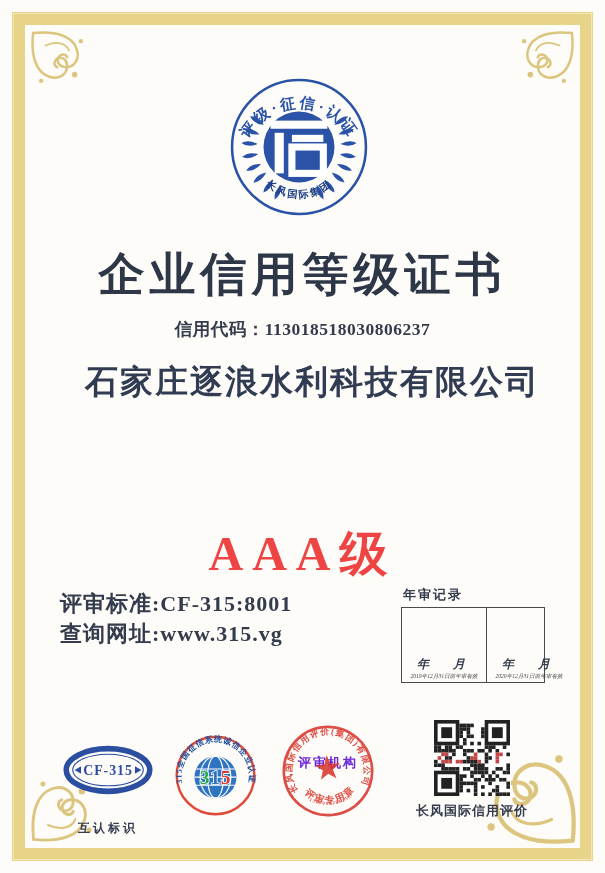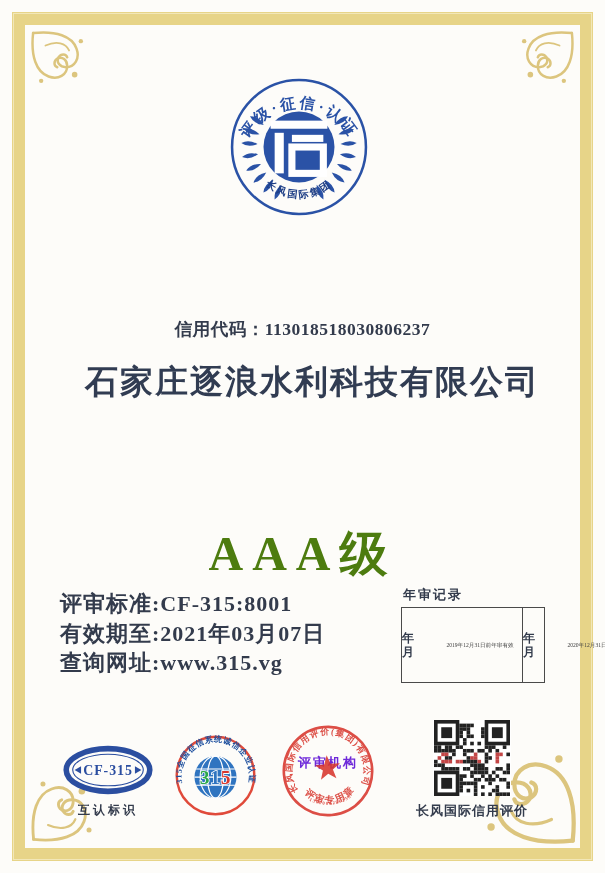--- a/index.html
+++ b/index.html
@@ -19,34 +19,34 @@
     font-size:46px;font-weight:700;letter-spacing:5px;color:#2e3748;}
   .credit{position:absolute;top:317px;left:0;width:100%;text-align:center;
     font-size:17.5px;font-weight:700;letter-spacing:.5px;}
   .company{position:absolute;top:360px;left:0;width:100%;text-align:center;
     font-family:"Liberation Sans","DejaVu Sans",sans-serif;
     font-size:33px;font-weight:700;letter-spacing:2px;color:#313c52;padding-left:10px;}
   .body-par{position:absolute;top:428px;left:56px;width:496px;
     font-size:20px;line-height:31.5px;font-weight:600;text-align:justify;
     text-indent:2em;letter-spacing:.5px;}
   .grade{position:absolute;top:522px;left:0;width:100%;text-align:center;
-    font-size:48px;font-weight:700;letter-spacing:9px;color:#4d7c0f;}
+    font-size:48px;font-weight:700;letter-spacing:9px;color:#ef4444;}
   .details{position:absolute;left:60px;top:589px;list-style:none;margin:0;padding:0;}
   .details li{font-size:22px;font-weight:700;line-height:29.5px;letter-spacing:1px;}
   .review{position:absolute;left:401px;top:586px;width:144px;}
   .review-title{font-size:13px;font-weight:700;letter-spacing:2px;margin:0 0 3px 2px;}
   .review-table{display:flex;border:1px solid #4a4a4a;height:74px;background:transparent;}
-  .review-cell{flex:1;display:flex;justify-content:flex-end;
-    align-items:center;border-right:1px solid #4a4a4a;padding-bottom:1px;}
+  .review-cell{flex:1;display:flex;flex-direction:column;justify-content:flex-end;
+    align-items:center;border-right:1px solid #4a4a4a;padding-bottom:1px;font-style:italic;}
   .review-cell:last-child{border-right:none;}
   .cell-fields{font-size:12px;font-weight:700;letter-spacing:6px;line-height:14px;}
   .cell-note{font-size:7px;transform:scale(.8);transform-origin:center;white-space:nowrap;color:#3c3c3c;}
   .cf315{position:absolute;left:58px;top:744px;width:100px;text-align:center;}
   .cf315 svg{width:96px;height:52px;display:block;margin:0 auto;}
-  .cf315-label{font-size:12px;font-weight:700;letter-spacing:3px;margin-top:6px;}
+  .cf315-label{font-size:12px;font-weight:700;letter-spacing:3px;margin-top:24px;}
   .globe-seal{position:absolute;left:167px;top:727px;width:97px;height:97px;}
   .globe-seal svg{width:100%;height:100%;display:block;}
   .stamp-wrap{position:absolute;left:275px;top:718px;width:106px;height:106px;}
   .agency-label{position:absolute;left:50%;top:36px;transform:translateX(-50%);
     font-size:13px;font-weight:700;letter-spacing:2px;color:#6d28d9;z-index:0;white-space:nowrap;}
   .stamp-wrap svg{position:absolute;inset:0;z-index:1;opacity:.88;transform:rotate(-5deg);}
   .qr{position:absolute;left:433px;top:720px;width:78px;height:76px;background:#fff;}
   .qr svg{display:block;}
   .qr-caption{position:absolute;left:405px;top:802px;width:134px;text-align:center;
     font-size:13px;font-weight:700;letter-spacing:1px;}
@@ -130,27 +130,27 @@
         <rect x="46" y="56" width="9" height="40"></rect>
         <rect x="63" y="58" width="31" height="7"></rect>
         <rect x="63" y="70" width="31" height="26" fill="none" stroke="#ffffff" stroke-width="7"></rect>
       </g>
       <text font-size="10" font-weight="700" fill="#1f3f86" letter-spacing="2">
         <textPath href="#embBottom" startOffset="50%" text-anchor="middle">长风国际集团</textPath>
       </text>
     </svg>
   </div>
 
+  <div class="title">企业信用等级证书</div>
   <div class="credit">信用代码：113018518030806237</div>
   <div class="company">石家庄逐浪水利科技有限公司</div>
   <div class="grade">AAA级</div>
 
   <ul class="details">
     <li>评审标准:CF-315:8001</li>
-    <li>有效期至:2021年03月07日</li>
     <li>查询网址:www.315.vg</li>
   </ul>
 
   <div class="review">
     <div class="review-title">年审记录</div>
     <div class="review-table">
       <div class="review-cell">
         <span class="cell-fields">年　月</span>
         <span class="cell-note">2019年12月31日前年审有效</span>
       </div>

